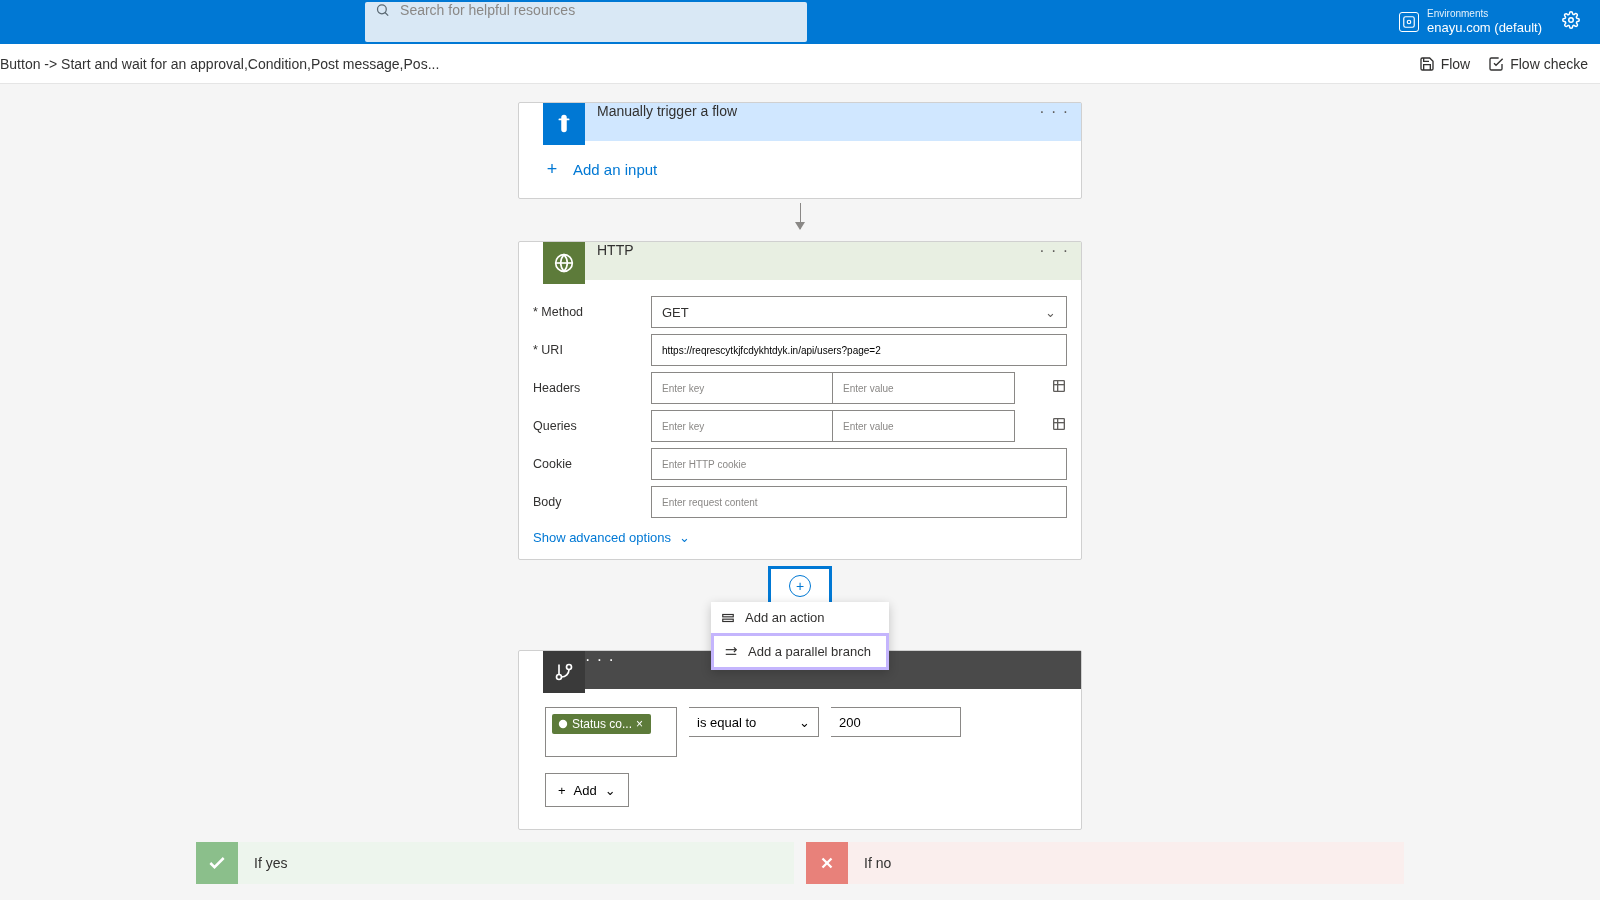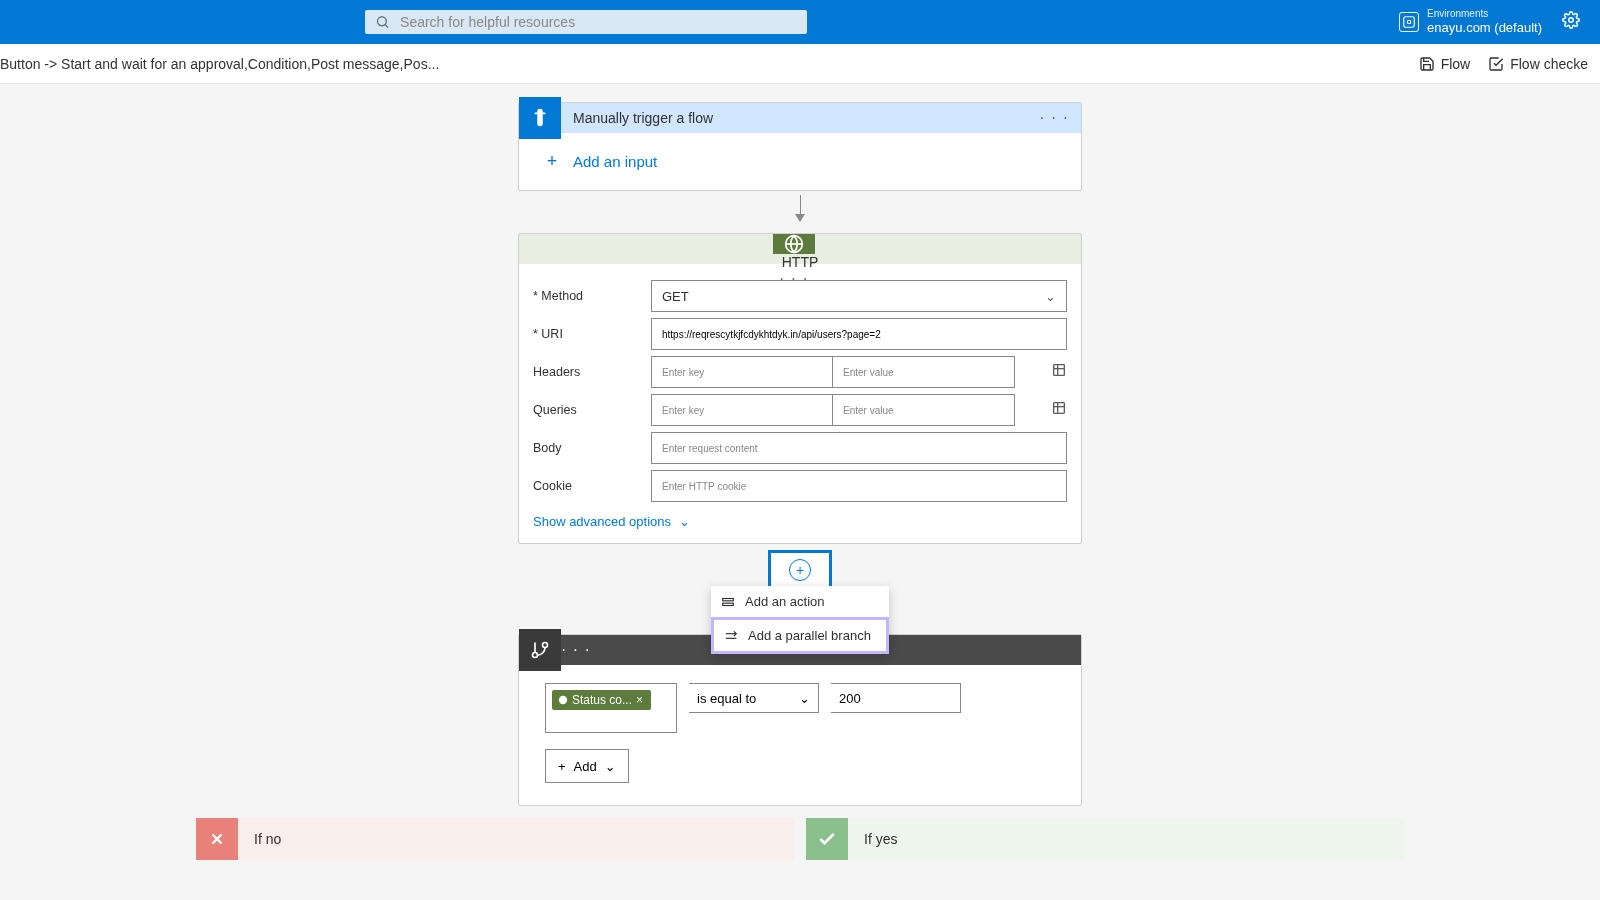--- a/index.html
+++ b/index.html
@@ -1,20 +1,20 @@
 <!DOCTYPE html>
 <html><head>
 <meta charset="utf-8">
 <style>
 * { margin: 0; padding: 0; box-sizing: border-box; font-family: "Segoe UI", -apple-system, sans-serif; }
 body { background: #f5f5f5; overflow-x: hidden; }
 
 
 .topbar { background: #0078d4; height: 44px; display: flex; align-items: center; padding: 0 20px; position: relative; }
-.search-box { margin-left: 345px; width: 442px; height: 24px; background: #d9e8f5; border-radius: 2px; display: flex; align-items: center; padding: 0 10px; }
+.search-box { margin-left: 345px; width: 442px; height: 40px; background: #d9e8f5; border-radius: 2px; display: flex; align-items: flex-start; padding: 0 10px; }
 .search-box svg { width: 16px; height: 16px; stroke: #5a6872; fill: none; }
 .search-input { border: none; background: transparent; margin-left: 10px; font-size: 14px; color: #5a6872; width: 100%; outline: none; }
 .env-block { margin-left: auto; display: flex; align-items: center; gap: 8px; color: #fff; }
 .env-icon { width: 20px; height: 20px; border: 1px solid #fff; border-radius: 3px; display: flex; align-items: center; justify-content: center; font-size: 11px; }
 .env-text { display: flex; flex-direction: column; line-height: 1.2; }
 .env-label { font-size: 10px; opacity: .9; }
 .env-name { font-size: 13px; }
 .gear-btn { margin-left: 20px; color: #fff; }
 
 
@@ -22,38 +22,38 @@
 .crumb-text { font-size: 14px; color: #333; white-space: nowrap; overflow: hidden; text-overflow: ellipsis; flex: 0 1 auto; margin-left:-12px;}
 .crumb-actions { margin-left: auto; display: flex; gap: 18px; align-items: center; }
 .crumb-btn { display: flex; align-items: center; gap: 6px; font-size: 14px; color: #323130; cursor: pointer; }
 .crumb-btn svg { width: 16px; height: 16px; }
 
 
 .canvas { padding: 18px 0 40px; display: flex; flex-direction: column; align-items: center; }
 
 
 .card { width: 564px; background: #fff; border: 1px solid #d0d0d0; border-radius: 2px; }
-.card-header { height: 30px; display: flex; align-items: center; padding-right: 12px; }
+.card-header { height: 38px; display: flex; align-items: flex-start; padding-right: 12px; margin-left: 24px; }
 .card-icon { width: 42px; height: 42px; display: flex; align-items: center; justify-content: center; }
 .card-title { font-size: 14px; color: #323130; margin-left: 12px; flex: 1; }
 .card-menu { color: #605e5c; cursor: pointer; font-size:16px; letter-spacing:1px;}
 
 
 .trigger .card-header { background: #d0e7ff; }
 .trigger .card-icon { background: #0078d4; }
 .trigger .card-body { padding: 18px; }
 .add-input { display: flex; align-items: center; gap: 12px; color: #0078d4; font-size: 15px; cursor: pointer; margin-left: 6px;}
 .add-input .plus { font-size: 18px; width:18px; text-align:center; }
 
 
 .arrow-down { width: 1px; height: 26px; background: #8a8886; position: relative; margin: 4px 0 12px; }
 .arrow-down::after { content:''; position:absolute; bottom:-1px; left:-5px; border-left:5px solid transparent; border-right:5px solid transparent; border-top:8px solid #8a8886; }
 
 
-.http .card-header { background: #e8efe2; flex-direction: column; }
+.http .card-header { background: #e8efe2; }
 .http .card-icon { background: #5d7b3a; }
 .http .card-body { padding: 10px 14px 14px; }
 .field-row { display: flex; align-items: center; margin: 6px 0; }
 .field-label { width: 118px; font-size: 12.5px; color: #323130; }
 .req::before { content:'* '; color:#323130; }
 .field-ctrl { flex: 1; }
 .select-box, .text-box { border: 1px solid #8a8886; height: 32px; padding: 0 10px; font-size: 13px; color: #323130; display:flex; align-items:center; background:#fff; position:relative;}
 .select-box .chev { margin-left:auto; color:#605e5c;}
 .text-input-el { border:none; outline:none; width:100%; font-size:10px; }
 .kv-pair { display:flex; gap:0; flex:1; }
@@ -227,29 +227,29 @@
         </div>
         <span class="kv-icon">
           <svg width="16" height="16" viewBox="0 0 24 24" fill="none" stroke="currentColor" stroke-width="2">
               <rect x="4" y="4" width="16" height="16" rx="1"></rect>
               <line x1="4" y1="10" x2="20" y2="10"></line>
               <line x1="10" y1="4" x2="10" y2="20"></line>
             </svg>
         </span>
       </div>
       <div class="field-row">
+        <div class="field-label">Cookie</div>
+        <div class="field-ctrl text-box">
+            <input class="text-input-el" placeholder="Enter HTTP cookie" style="">
+          </div>
+      </div>
+      <div class="field-row">
         <div class="field-label">Body</div>
         <div class="field-ctrl text-box">
             <input class="text-input-el" placeholder="Enter request content" style="">
-          </div>
-      </div>
-      <div class="field-row">
-        <div class="field-label">Cookie</div>
-        <div class="field-ctrl text-box">
-            <input class="text-input-el" placeholder="Enter HTTP cookie" style="">
           </div>
       </div>
       <div class="adv-link">
         <span>Show advanced options</span>
         <span>⌄</span>
       </div>
     </div>
   </div>
 
   <div class="add-step-wrap">
@@ -308,32 +308,32 @@
       </div>
       <div class="add-btn">
         <span>+</span>
         <span>Add</span>
         <span>⌄</span>
       </div>
     </div>
   </div>
 
   <div class="branches">
+    <div class="branch yes">
+      <div class="branch-icon">
+        <svg width="20" height="20" viewBox="0 0 24 24" fill="none" stroke="#fff" stroke-width="3">
+            <polyline points="20 6 9 17 4 12"></polyline>
+          </svg>
+      </div>
+      <span class="branch-label">If yes</span>
+    </div>
     <div class="branch no">
       <div class="branch-icon">
         <svg width="18" height="18" viewBox="0 0 24 24" fill="none" stroke="#fff" stroke-width="3">
             <line x1="18" y1="6" x2="6" y2="18"></line>
             <line x1="6" y1="6" x2="18" y2="18"></line>
           </svg>
       </div>
       <span class="branch-label">If no</span>
     </div>
-    <div class="branch yes">
-      <div class="branch-icon">
-        <svg width="20" height="20" viewBox="0 0 24 24" fill="none" stroke="#fff" stroke-width="3">
-            <polyline points="20 6 9 17 4 12"></polyline>
-          </svg>
-      </div>
-      <span class="branch-label">If yes</span>
-    </div>
   </div>
 
 </div>
 
 </body></html>

